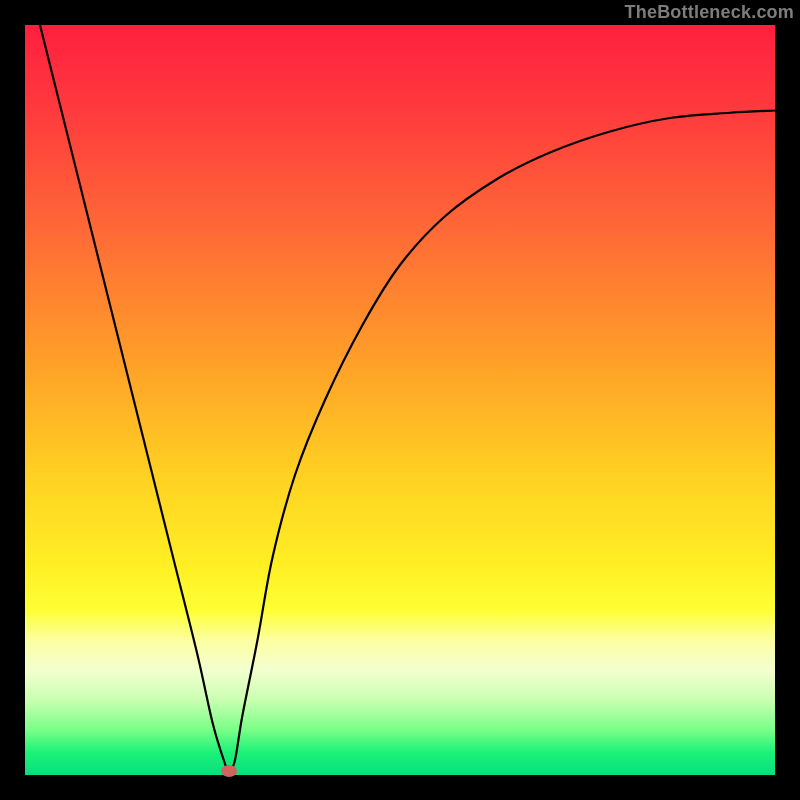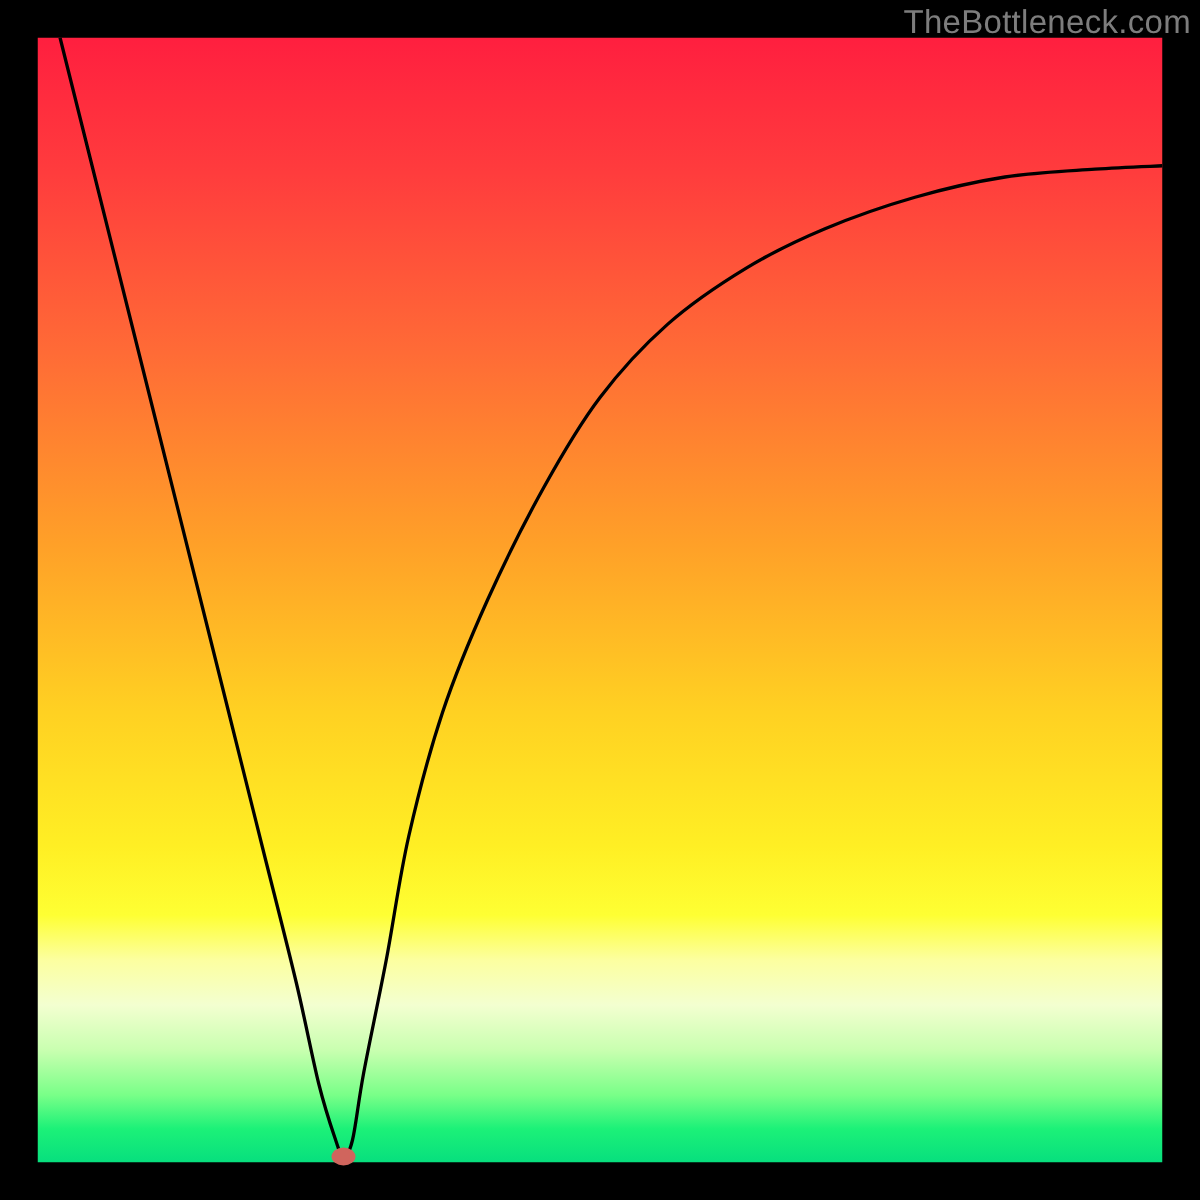--- a/index.html
+++ b/index.html
@@ -35,22 +35,22 @@
   }
   .marker {
     position: absolute;
     border-radius: 50%/50%;
   }
   .watermark {
     position: absolute;
     top: 2px;
     right: 6px;
     color: #7d7d7d;
-    font-size: 22px;
-    font-weight: 400;
+    font-size: 18px;
+    font-weight: 700;
     letter-spacing: 0.2px;
   }
 </style>
 </head>
 <body>
 
 <div class="frame">
   <svg class="plot-area" viewBox="0 0 750 750" preserveAspectRatio="none">
     <defs>
       <linearGradient id="bg-grad" x1="0" y1="0" x2="0" y2="1">

